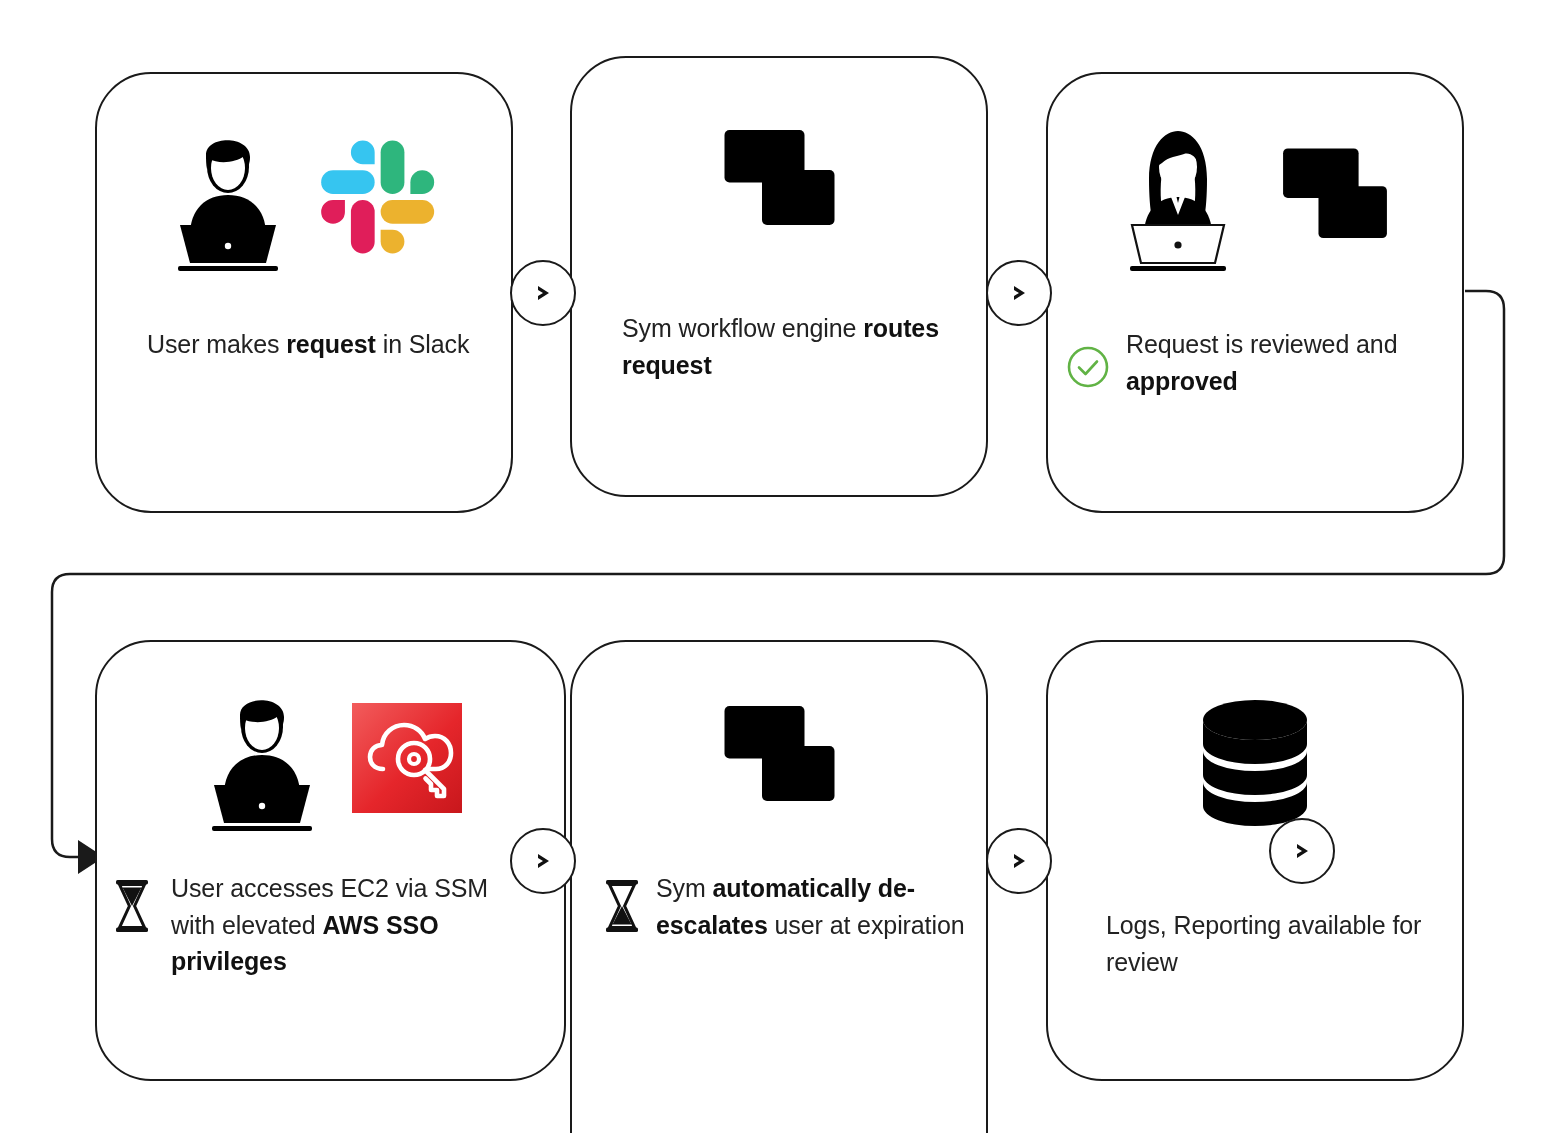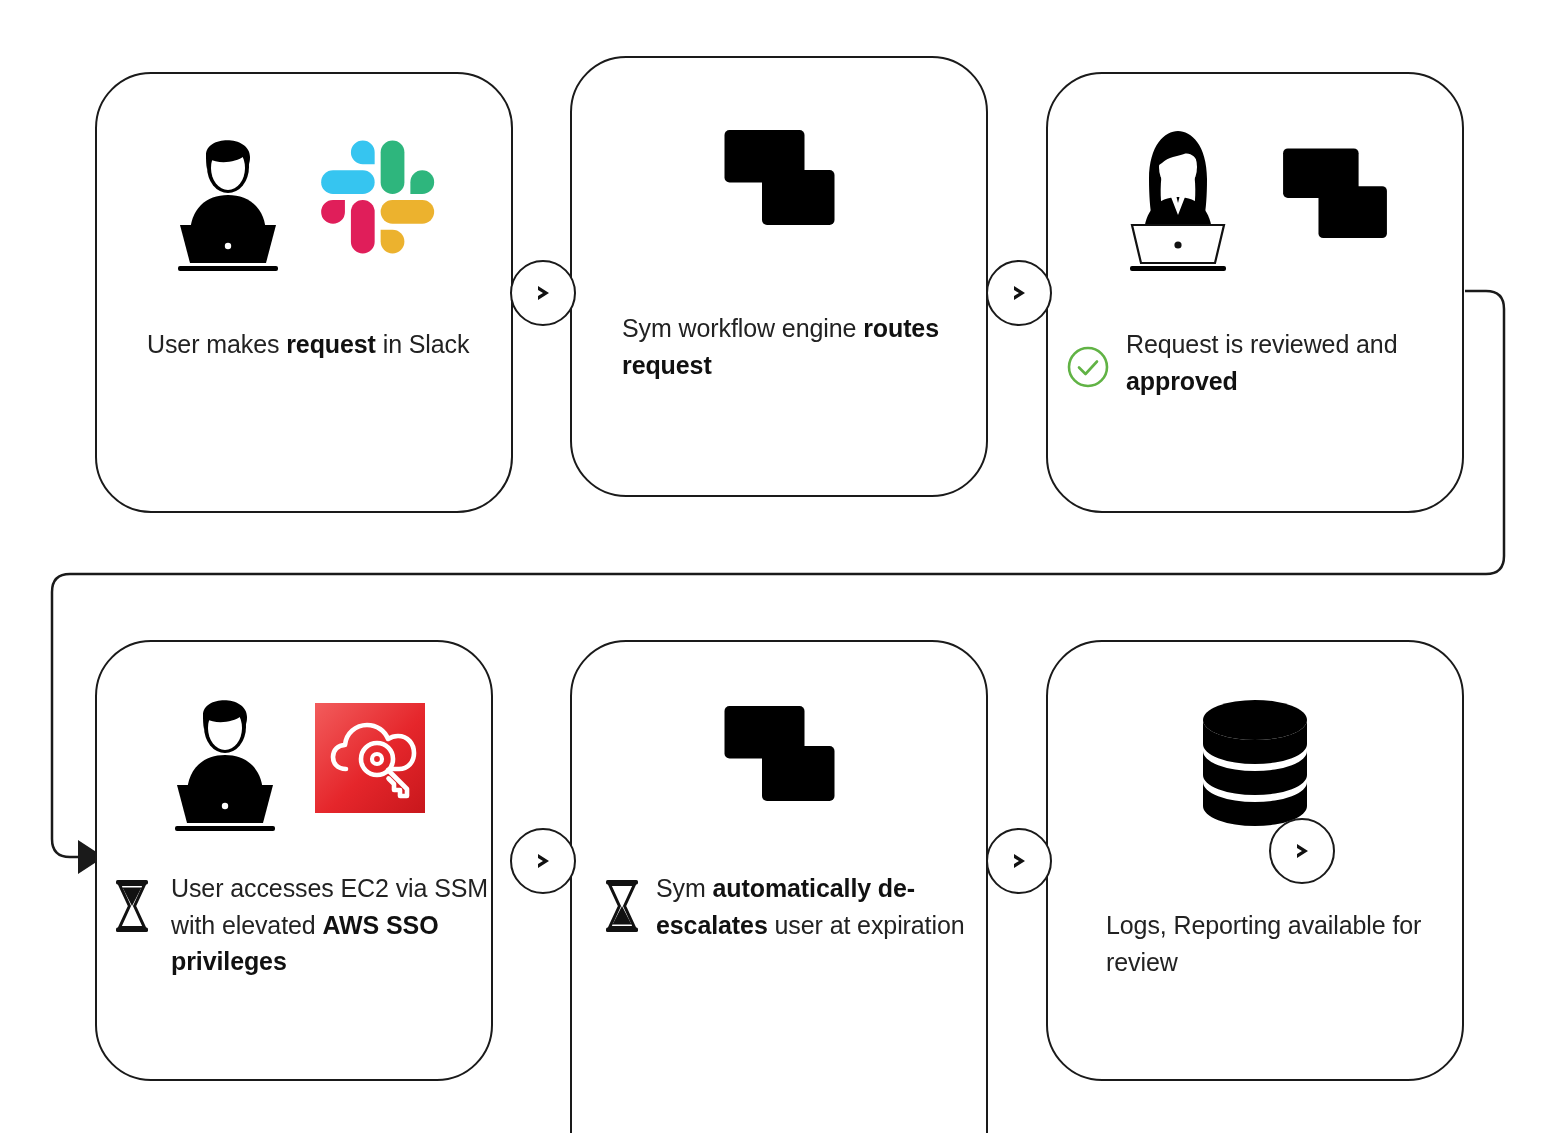--- a/index.html
+++ b/index.html
@@ -195,21 +195,21 @@
     </div>
   </div>
 
   <div class="side-icon" style="left:1066px; top:345px;">
     <svg width="44" height="44" viewBox="0 0 44 44">
       <circle cx="22" cy="22" r="19" fill="none" stroke="#61B345" stroke-width="2.6"></circle>
       <path d="M13 22.5 L19.5 29 L31 16.5" fill="none" stroke="#61B345" stroke-width="2.6" stroke-linecap="round" stroke-linejoin="round"></path>
     </svg>
   </div>
 
-  <div class="card" style="left:95px; top:640px; width:398px; height:441px;padding-left:16px;">
+  <div class="card" style="left:95px; top:640px; width:471px; height:441px;padding-left:16px;">
     <div class="card-art" style="top:36px; height:160px; align-items:center; gap:28px;">
       <svg class="logo-svg" width="124" height="150" viewBox="0 0 124 150">
         <path d="M40 32 C40 12 84 12 84 34 C84 40 82 44 82 44 L78 33
                  C70 40 52 41 43 36 L41 46 C40 42 40 36 40 32 Z" fill="#000"></path>
         <ellipse cx="62" cy="44" rx="21" ry="26" fill="#000"></ellipse>
         <ellipse cx="62" cy="45" rx="17" ry="22" fill="#fff"></ellipse>
         <path d="M41 31 C44 16 80 14 83 32 C84 39 82 44 82 44 L78 33
                  C70 40 52 41 43 36 L41 46 Z" fill="#000"></path>
         <path d="M24 112 C24 86 40 72 62 72 C84 72 100 86 100 112 Z" fill="#000"></path>
         <path d="M14 102 L110 102 L100 140 L24 140 Z" fill="#000"></path>

